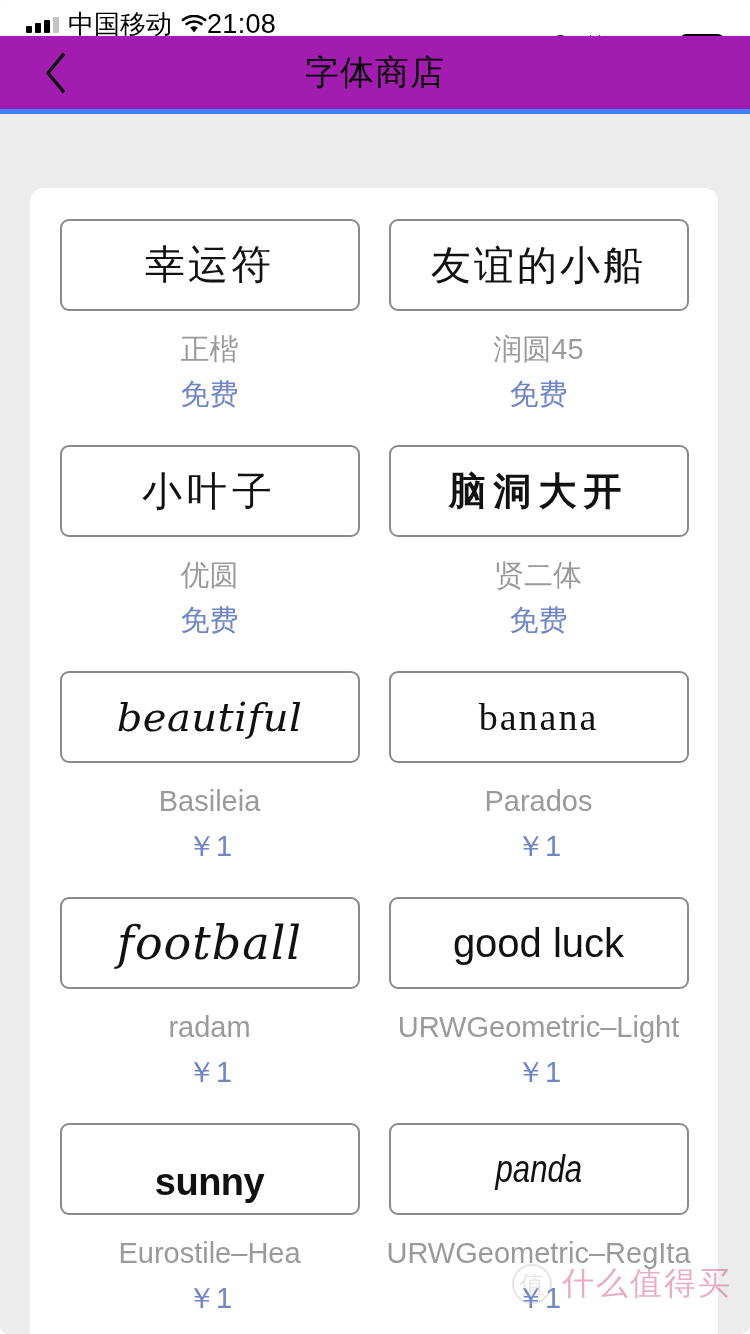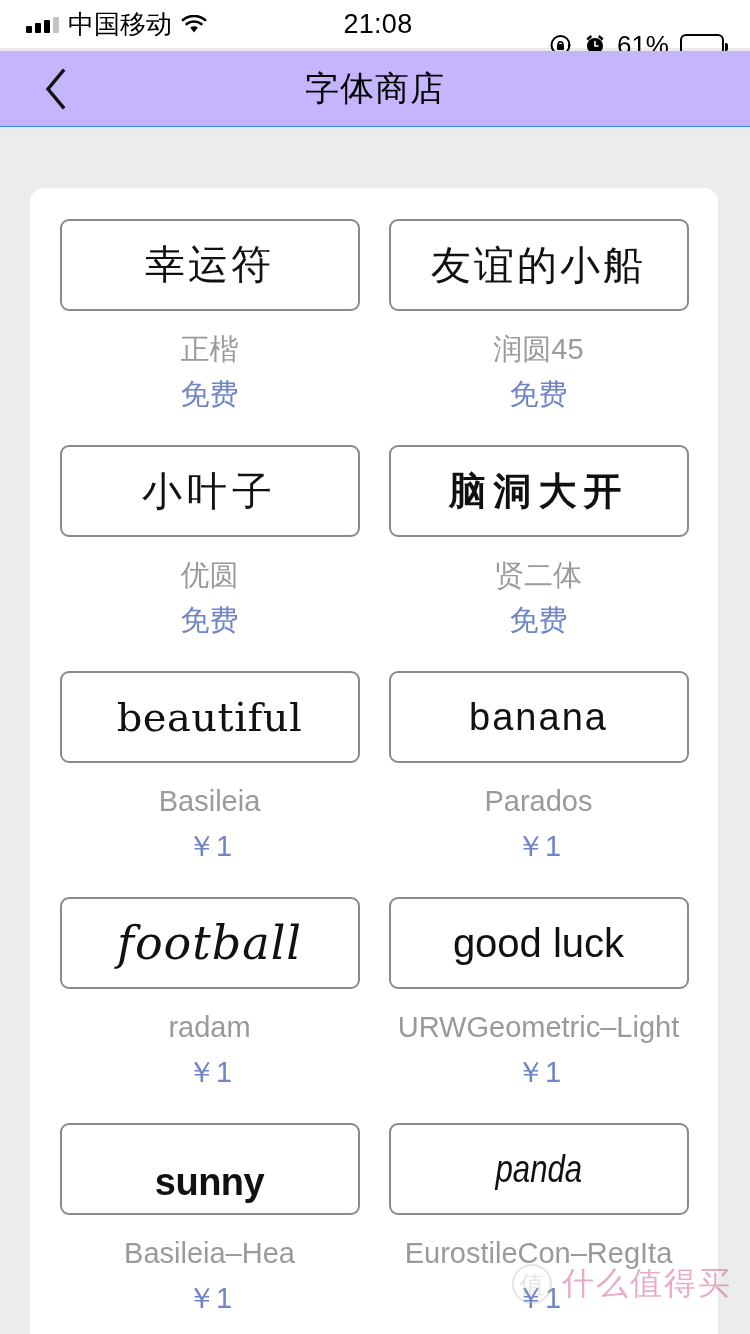--- a/index.html
+++ b/index.html
@@ -7,32 +7,33 @@
     width:750px; height:1334px;
     background:#ffffff;
     font-family:"Liberation Sans", sans-serif;
     overflow:hidden;
   }
   .screen {
     position:relative;
     width:750px; height:1334px;
     background:#ececec;
     overflow:hidden;
+    border-radius:9px;
   }
 
   
   .statusbar {
     position:absolute; top:0; left:0;
     width:750px; height:48px;
     background:#ffffff;
     display:flex; align-items:center;
     padding:0 26px;
   }
   .sb-left { display:flex; align-items:center; gap:9px; flex:0 0 auto; }
-  .sb-center { flex:1 1 auto; display:flex; justify-content:center; }
+  .sb-center { flex:1 1 auto; display:flex; justify-content:flex-start; }
   .sb-right { display:flex; align-items:center; gap:11px; flex:0 0 auto;margin-top:41px; }
 
   .signal { display:flex; align-items:flex-end; gap:3px; height:17px; }
   .signal i { display:block; width:6px; background:#000; border-radius:1px; }
   .signal i:nth-child(1){ height:7px; }
   .signal i:nth-child(2){ height:10px; }
   .signal i:nth-child(3){ height:13px; }
   .signal i:nth-child(4){ height:16px; background:#c4c4c4; }
 
   .carrier { font-size:26px; color:#000; letter-spacing:0px; line-height:1; }
@@ -50,24 +51,24 @@
     padding:2px;
   }
   .battery .fill { height:100%; background:#000; border-radius:2px; }
   .battery:after {
     content:""; position:absolute; right:-6px; top:7px;
     width:3px; height:8px; background:#000; border-radius:0 2px 2px 0;
   }
 
   
   .navbar {
-    position:absolute; top:51px; left:0;
+    position:absolute; top:36px; left:0;
     width:750px; height:78px;
-    background:#c4b5fd;
-    border-bottom:3px solid #3b82f6;
+    background:#a21caf;
+    border-bottom:5px solid #3b82f6;
     display:flex; align-items:center;
   }
   .back-btn {
     position:absolute; left:28px; top:50%;
     transform:translateY(-50%);
     width:56px; height:56px;
     display:flex; align-items:center; justify-content:center;
     cursor:pointer;
   }
   .back-btn svg { display:block; }
@@ -117,22 +118,22 @@
   .preview-text {
     font-size:38px; color:#111;
     line-height:1;
     white-space:nowrap;
   }
   
   .st-kai      { font-family:"Liberation Serif", serif; font-size:40px; letter-spacing:3px; }
   .st-round    { font-family:"DejaVu Sans", sans-serif; font-size:40px; letter-spacing:3px; }
   .st-round2   { font-family:"DejaVu Sans", sans-serif; font-size:40px; letter-spacing:5px; }
   .st-display  { font-family:"DejaVu Sans", sans-serif; font-weight:bold; font-size:38px; letter-spacing:7px; }
-  .st-italic   { font-family:"DejaVu Serif", serif; font-size:40px; letter-spacing:0.5px; }
-  .st-mono     { font-family:Liberation Sans, sans-serif; font-size:38px; letter-spacing:2px; }
+  .st-italic   { font-family:"DejaVu Serif", serif; font-style:italic; font-size:40px; letter-spacing:0.5px; }
+  .st-mono     { font-family:Liberation Serif, serif; font-size:38px; letter-spacing:2px; }
   .st-script   { font-family:"DejaVu Serif", serif; font-style:italic; font-size:46px; letter-spacing:1px; }
   .st-geo      { font-family:"Liberation Sans", sans-serif; font-weight:300; font-size:40px; letter-spacing:0px; }
   .st-heavy    { font-family:"Liberation Sans", sans-serif; font-weight:bold; font-size:38px; letter-spacing:-0.5px;margin-top:25px; }
   .st-conital  { font-family:"Liberation Sans", sans-serif; font-style:italic; font-size:38px; transform:scaleX(0.82); }
 
   .font-name {
     margin-top:24px;
     font-size:29px; color:#9a9a9a;
     line-height:1; text-align:center;
     white-space:nowrap;
@@ -279,28 +280,28 @@
             <span class="preview-text st-geo">good luck</span>
           </div>
           <div class="font-name">URWGeometric–Light</div>
           <div class="font-price">￥1</div>
         </div>
 
         <div class="font-item left">
           <div class="preview-box">
             <span class="preview-text st-heavy">sunny</span>
           </div>
-          <div class="font-name">Basileia–Hea</div>
+          <div class="font-name">Eurostile–Hea</div>
           <div class="font-price">￥1</div>
         </div>
         <div class="font-item right">
           <div class="preview-box">
             <span class="preview-text st-conital">panda</span>
           </div>
-          <div class="font-name">EurostileCon–RegIta</div>
+          <div class="font-name">URWGeometric–RegIta</div>
           <div class="font-price">￥1</div>
         </div>
 
       </div>
     </div>
 
     <div class="watermark">
       <span class="wm-circle">值</span>
       <span class="wm-text">什么值得买</span>
     </div>

